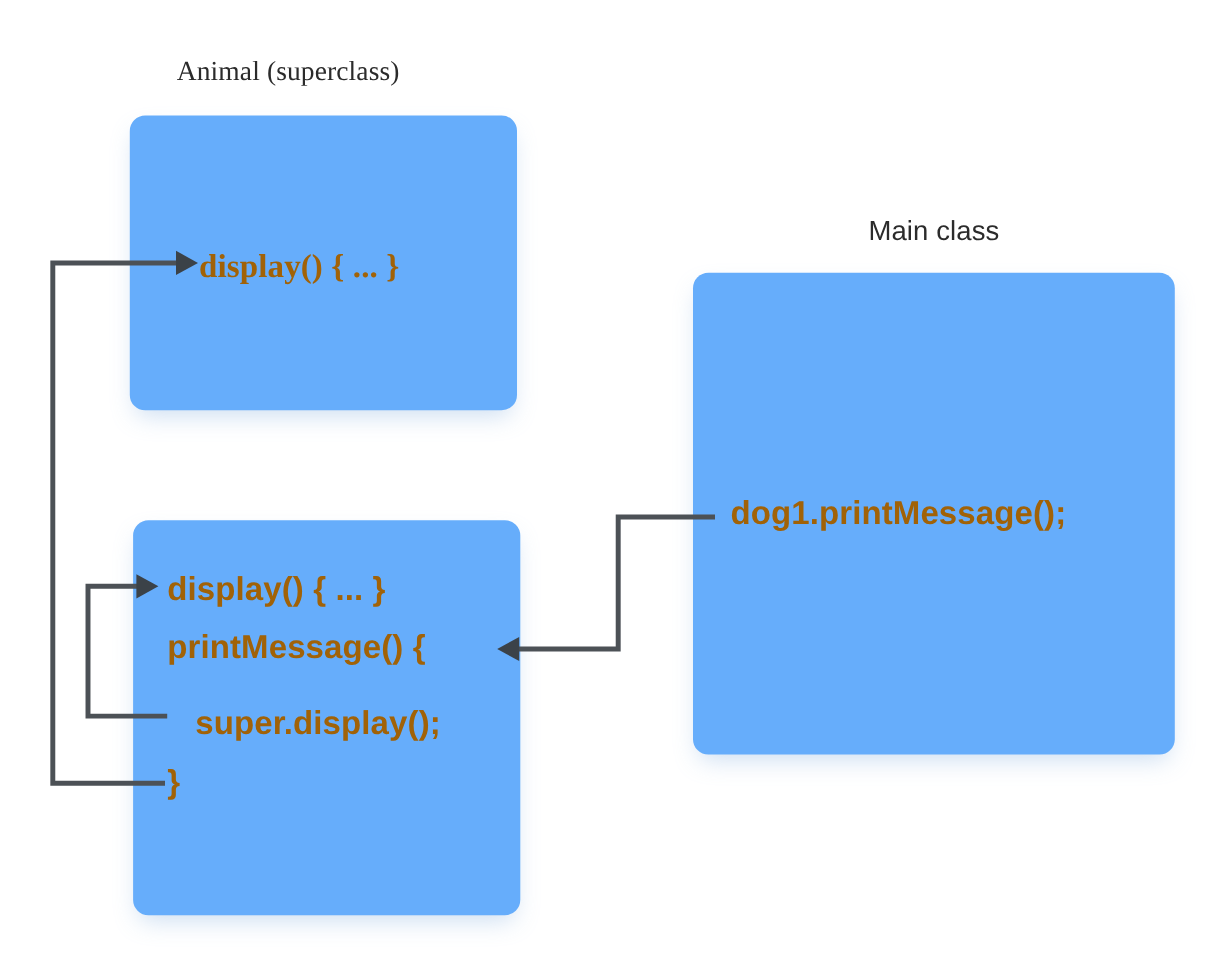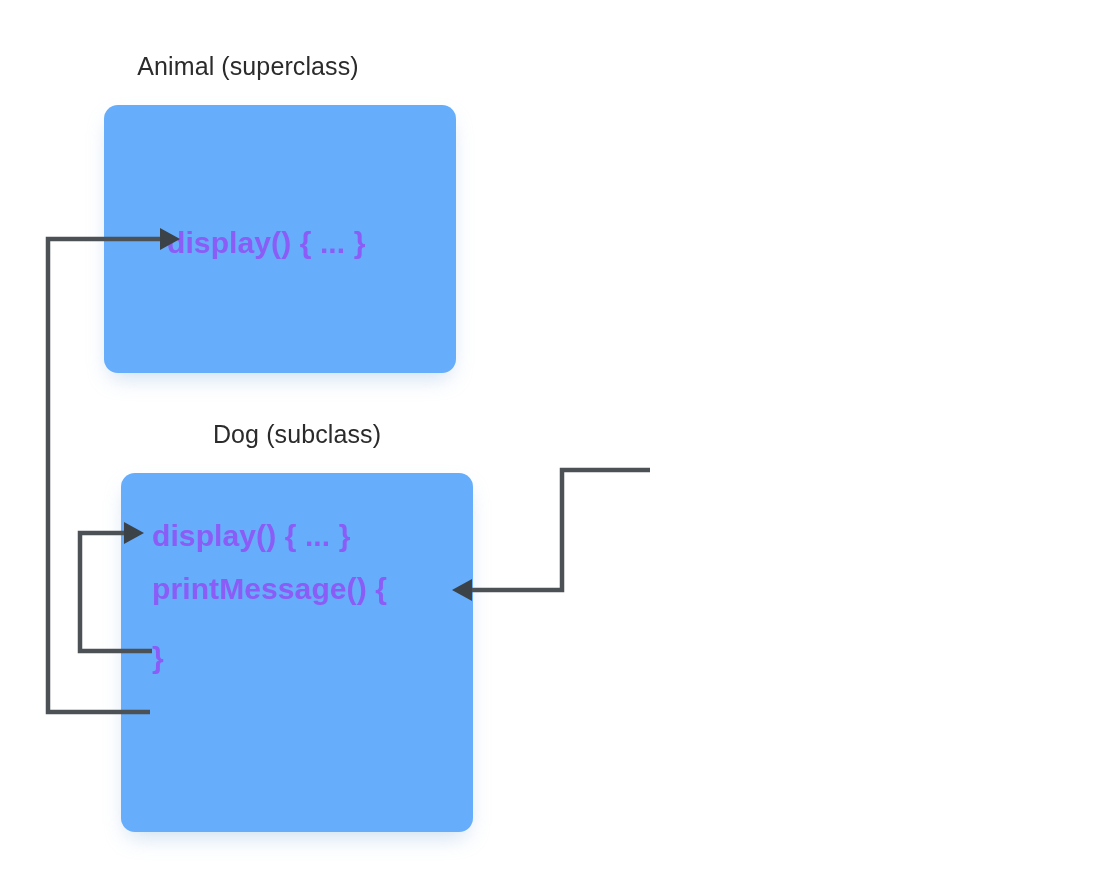--- a/index.html
+++ b/index.html
@@ -47,30 +47,30 @@
     box-sizing: border-box;
   }
 
   .code-lines {
     position: absolute;
     left: 0;
     right: 0;
   }
 
   .code-line {
-    color: #8b5cf6;
+    color: #a16207;
     font-size: 30px;
     font-weight: bold;
     letter-spacing: 0.1px;
     white-space: pre;
     line-height: 1.0;
   }
 
   
-  #animal-group { left: 104px; top: 52px; width: 288px; height: 325px; }
+  #animal-group { left: 118px; top: 52px; width: 288px; height: 325px; font-family: Liberation Serif, serif; }
   #animal-group .class-caption { top: 0px; left: 0; }
   #animal-box { left: 0px; top: 53px; width: 352px; height: 268px; }
   #animal-code { top: 176px; }
   #animal-code .code-line { margin-left: 63px; }
 
   #dog-group { left: 121px; top: 420px; width: 352px; height: 415px; }
   #dog-group .class-caption { top: 0px; left: 0; }
   #dog-box { left: 0px; top: 53px; width: 352px; height: 359px; }
   #dog-code { top: 101px; }
   #dog-code .code-line { margin-left: 31px; }
@@ -104,29 +104,36 @@
 
   <div class="class-group" id="animal-group">
     <div class="class-caption">Animal (superclass)</div>
     <div class="class-box" id="animal-box"></div>
     <div class="code-lines" id="animal-code">
       <div class="code-line">display() { ... }</div>
     </div>
   </div>
 
   <div class="class-group" id="dog-group">
-    <div class="class-caption">Dog (subclass)</div>
     <div class="class-box" id="dog-box"></div>
     <div class="code-lines" id="dog-code">
       <div class="code-line dl-0">display() { ... }</div>
       <div class="code-line dl-1">printMessage() {</div>
+      <div class="code-line indented dl-3"> super.display();</div>
       <div class="code-line">}</div>
     </div>
   </div>
 
+  <div class="class-group" id="main-group">
+    <div class="class-caption">Main class</div>
+    <div class="class-box" id="main-box"></div>
+    <div class="code-lines" id="main-code">
+      <div class="code-line">dog1.printMessage();</div>
+    </div>
+  </div>
 
   <svg id="connectors" viewBox="0 0 1118 880">
 
     <g>
       <path d="M 150 712 L 48 712 L 48 239 L 162 239"></path>
       <polygon points="160,228 160,250 180,239"></polygon>
     </g>
 
     <g>
       <path d="M 152 651 L 80 651 L 80 533 L 126 533"></path>

